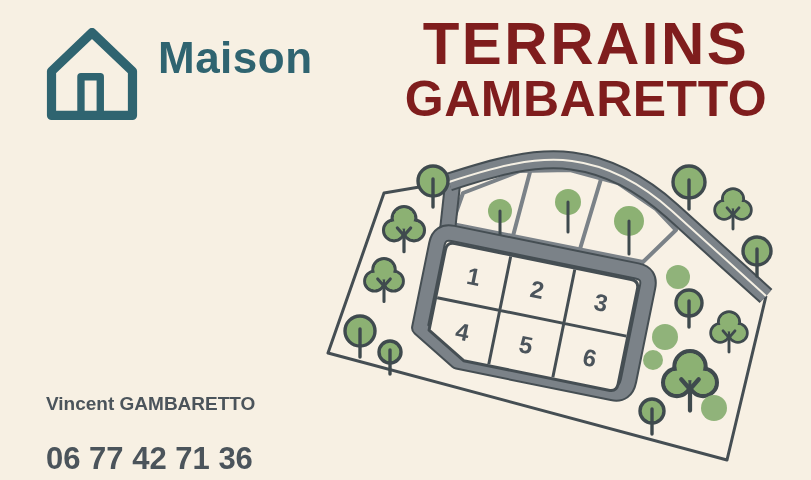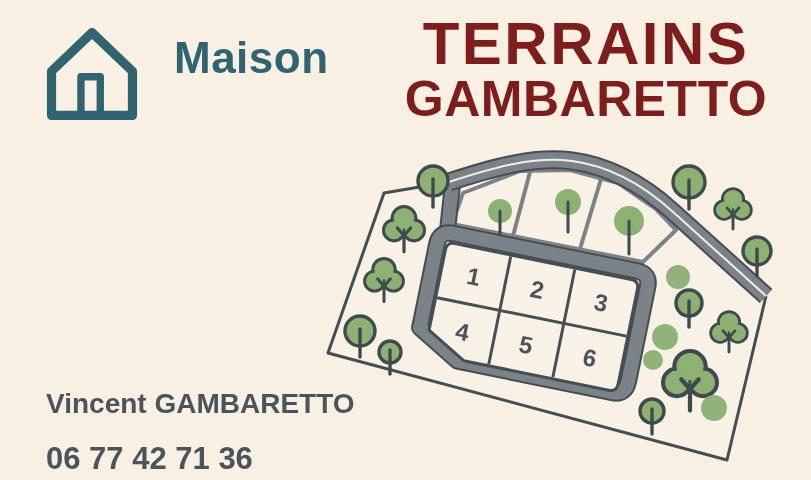--- a/index.html
+++ b/index.html
@@ -7,32 +7,32 @@
     width:811px;height:480px;overflow:hidden;
     background:#f7f0e3;
     font-family:"Liberation Sans", sans-serif;
   }
   .canvas{position:relative;width:811px;height:480px;background:#f7f0e3;}
 
   
   .logo-icon{position:absolute;left:46px;top:28px;width:92px;height:92px;}
   .brand-name{
     position:absolute;left:158px;top:34px;
-    color:#2f6470;font-weight:bold;font-size:44px;line-height:47px;letter-spacing:0.5px;margin-left:16px;
+    color:#2f6470;font-weight:bold;font-size:44px;line-height:47px;letter-spacing:0.5px;
   }
   .headline{
     position:absolute;left:388px;top:12px;width:396px;text-align:center;
     color:#7f1d1d;font-weight:bold;
   }
   .headline .l1{font-size:60px;line-height:64px;letter-spacing:2.5px;}
   .headline .l2{font-size:50px;line-height:52px;letter-spacing:0.5px;margin-top:-3px;}
 
   
   .contact{position:absolute;left:46px;top:388px;color:#4b545b;font-weight:bold;}
-  .contact .name{font-size:28px;line-height:32px;}
+  .contact .name{font-size:19px;line-height:32px;}
   .contact .phone{font-size:31px;line-height:36px;margin-top:21px;}
 
   
   .plan{position:absolute;left:0;top:0;width:811px;height:480px;}
   .site-fill{fill:#f8f1e5;}
   .boundary{fill:none;stroke:#454e53;stroke-width:3;stroke-linejoin:round;}
   .road-dark{fill:none;stroke:#454e53;stroke-linejoin:round;}
   .road-gray{fill:none;stroke:#7b8288;stroke-linejoin:round;}
   .road-line{fill:none;stroke:#f5f0e4;stroke-width:2;}
   .topplots{fill:#f8f1e5;stroke:#7b8288;stroke-width:4;stroke-linejoin:round;}

